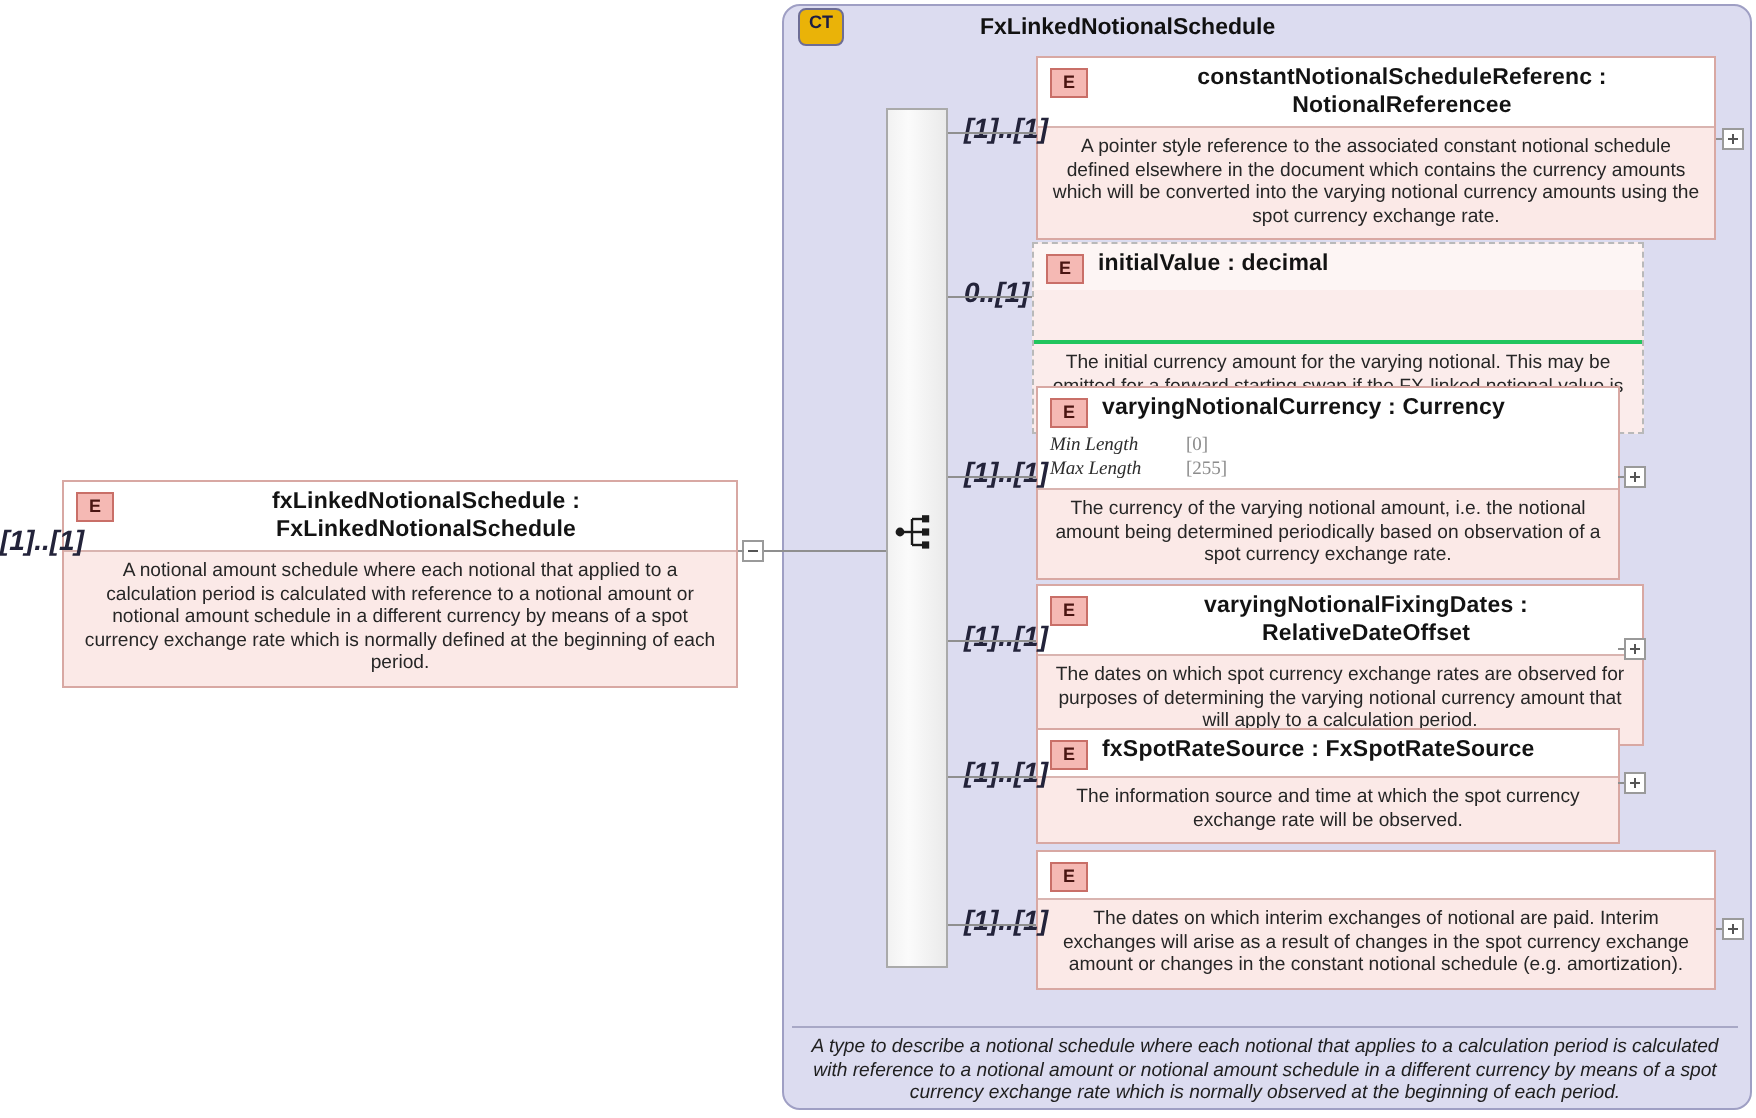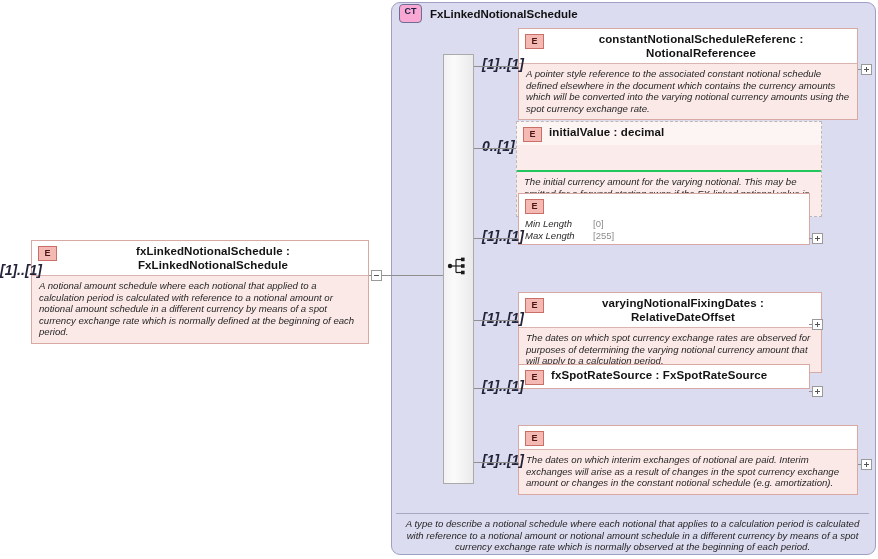--- a/index.html
+++ b/index.html
@@ -53,30 +53,30 @@
     letter-spacing:.1px;
     text-align:center;
   }
   .facets{
     padding:1px 6px 3px 6px;
     background:#ffffff;
     font-size:9.5px;
     font-style:italic;
     line-height:11.5px;
   }
-  .facets .frow{display:flex;}
+  .facets .frow{display:flex;font-family:Liberation Serif, serif;}
   .facets .fname{width:68px;color:#2c2c2c;}
   .facets .fval{color:#8c8c8c;font-style:normal;}
   .edesc{
     border-top:1px solid #d9b4b0;
     padding:4px 7px 5px 7px;
     font-size:9.6px;
-    font-style:italic;
     line-height:11.6px;
     color:#262626;
+    text-align:center;
   }
   .ebox.optional .edesc{border-top:2px solid #22c55e;margin-top:25px;}
 
   
   #root-element{
     left:31px; top:240px; width:338px;
   }
 
   
   #ct-container{
@@ -89,31 +89,31 @@
     box-sizing:border-box;
   }
   #ct-header{
     position:absolute;
     left:399px; top:5px;
     display:flex;align-items:center;
     height:17px;
   }
   .ctbadge{
     width:23px;height:19px;
-    background:#f9a8d4;
+    background:#eab308;
     border:1px solid #6d6d95;
     border-radius:4px;
     font-size:9px;font-weight:bold;
     color:#1d1d44;
     text-align:center;line-height:13px;
     box-sizing:border-box;
-    margin-right:8px;
+    margin-right:20px;
   }
   #ct-title{
-    font-size:11.5px;font-weight:bold;color:#111;
+    font-size:11.5px;font-weight:bold;color:#111;margin-left:48px;
   }
 
   
   #compositor{
     position:absolute;
     left:443px; top:54px;
     width:31px; height:430px;
     background:linear-gradient(to right,#f2f2f2 0%,#fbfbfb 35%,#eaeaea 100%);
     border:1px solid #aaaaaa;
     box-sizing:border-box;
@@ -220,31 +220,33 @@
     <span class="etitle">initialValue : decimal</span>
   </div>
   <div class="edesc">The initial currency amount for the varying notional. This may be omitted for a forward starting swap if the FX-linked notional value is not known at deal inception.</div>
 </div>
 <div class="card" style="left:482px;top:138px;width:30px;">0..[1]</div>
 <div class="gline" style="left:474px;top:148px;width:42px;"></div>
 
 <div class="ebox" style="left:518px;top:193px;width:292px;">
   <div class="ehead">
     <span class="badge">E</span>
+    <span class="etitle">varyingNotionalCurrency : Currency</span>
   </div>
   <div class="facets">
     <div class="frow">
       <span class="fname">Min Length</span>
       <span class="fval">[0]</span>
     </div>
     <div class="frow">
       <span class="fname">Max Length</span>
       <span class="fval">[255]</span>
     </div>
   </div>
+  <div class="edesc">The currency of the varying notional amount, i.e. the notional amount being determined periodically based on observation of a spot currency exchange rate.</div>
 </div>
 <div class="card" style="left:482px;top:228px;width:30px;">[1]..[1]</div>
 <div class="gline" style="left:474px;top:238px;width:44px;"></div>
 <div class="expander plus" style="left:812px;top:233px;"></div>
 <div class="gline" style="left:809px;top:238px;width:3px;"></div>
 
 <div class="ebox" style="left:518px;top:292px;width:304px;">
   <div class="ehead">
     <span class="badge">E</span>
     <span class="etitle">varyingNotionalFixingDates : RelativeDateOffset</span>
@@ -254,20 +256,21 @@
 <div class="card" style="left:482px;top:310px;width:30px;">[1]..[1]</div>
 <div class="gline" style="left:474px;top:320px;width:44px;"></div>
 <div class="expander plus" style="left:812px;top:319px;"></div>
 <div class="gline" style="left:809px;top:324px;width:3px;"></div>
 
 <div class="ebox" style="left:518px;top:364px;width:292px;">
   <div class="ehead">
     <span class="badge">E</span>
     <span class="etitle">fxSpotRateSource : FxSpotRateSource</span>
   </div>
+  <div class="edesc">The information source and time at which the spot currency exchange rate will be observed.</div>
 </div>
 <div class="card" style="left:482px;top:378px;width:30px;">[1]..[1]</div>
 <div class="gline" style="left:474px;top:388px;width:44px;"></div>
 <div class="expander plus" style="left:812px;top:386px;"></div>
 <div class="gline" style="left:809px;top:391px;width:3px;"></div>
 
 <div class="ebox" style="left:518px;top:425px;width:340px;">
   <div class="ehead">
     <span class="badge">E</span>
   </div>

